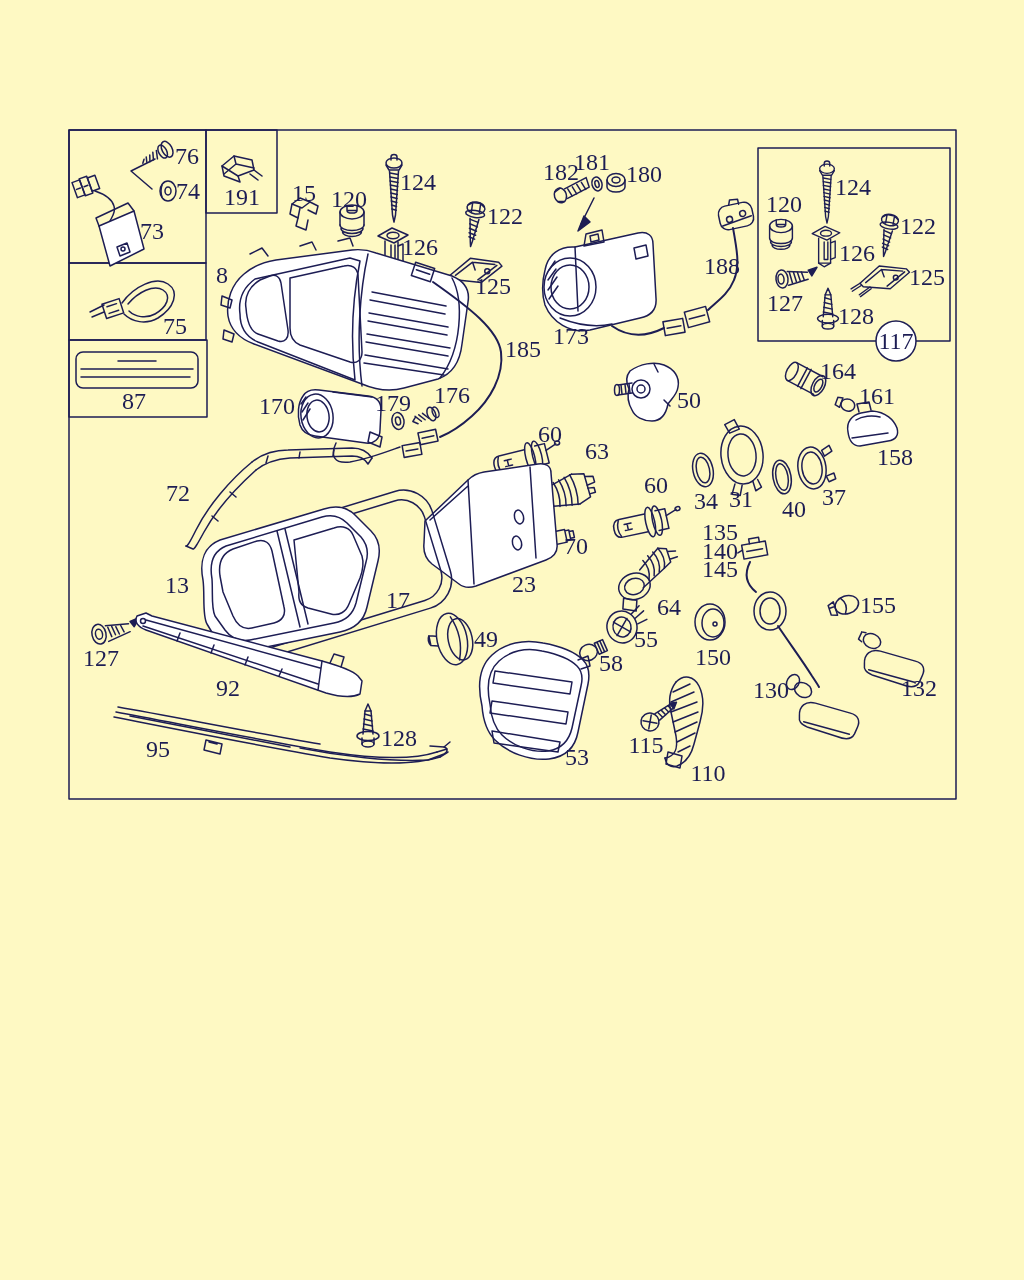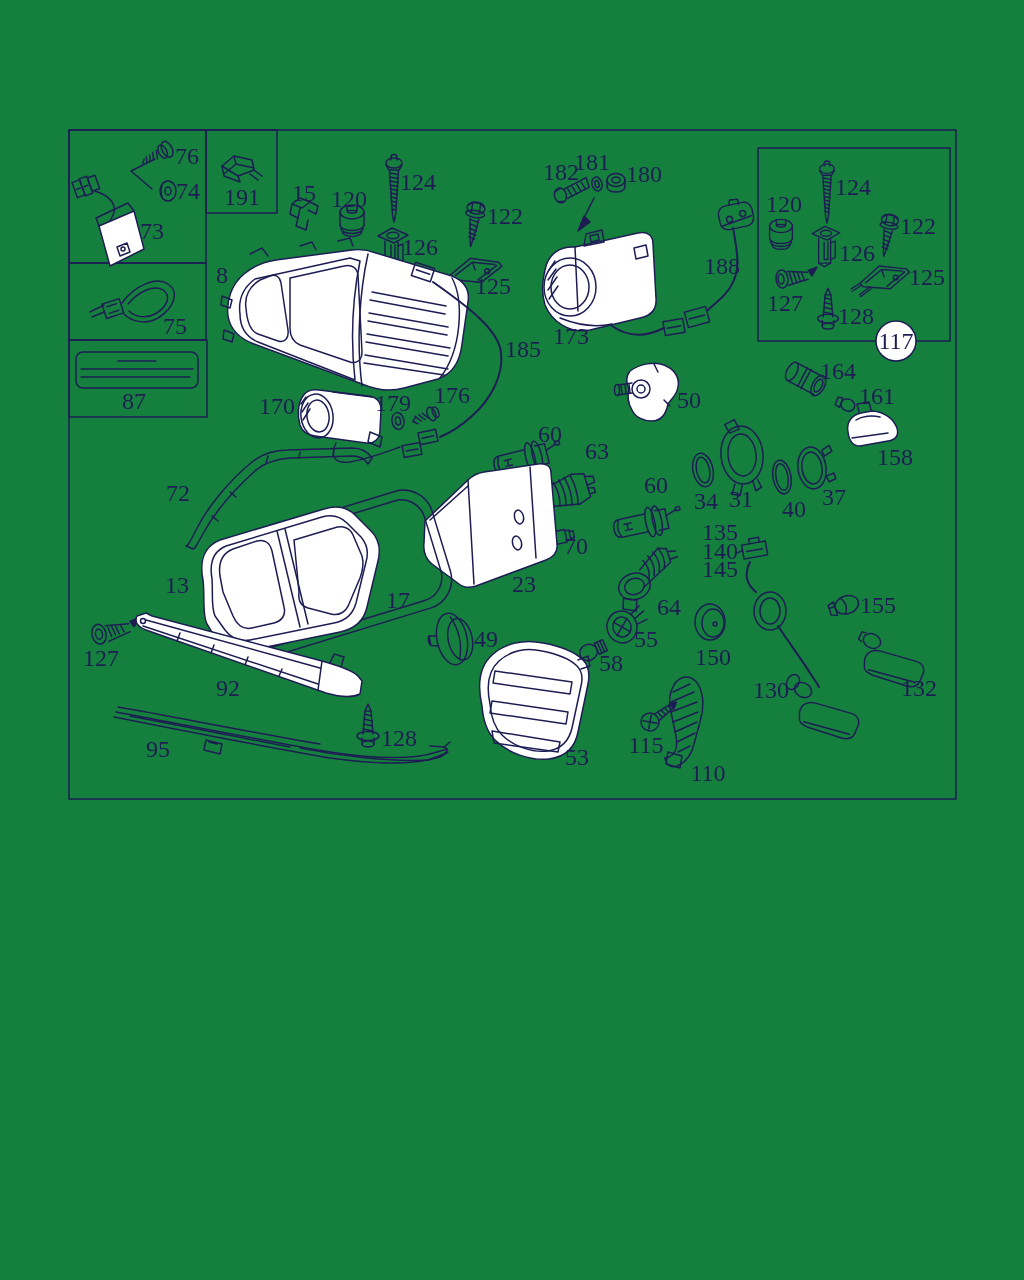--- a/index.html
+++ b/index.html
@@ -1,16 +1,16 @@
 <!DOCTYPE html>
 <html><head>
 <meta charset="utf-8">
 <style>
   html,body{margin:0;padding:0;background:#fff;}
-  .stage{position:relative;width:1024px;height:1280px;background:#15803d;overflow:hidden;}
+  .stage{position:relative;width:1024px;height:1280px;background:#fef9c3;overflow:hidden;}
   svg{position:absolute;left:0;top:0;}
   .lineart{stroke:#1d1d54;fill:none;stroke-width:1.5;stroke-linecap:round;stroke-linejoin:round;}
   .lbl{font-family:"Liberation Serif","DejaVu Serif",serif;font-size:24px;fill:#1d1d54;}
 </style>
 </head>
 <body>
 
 <div class="stage">
 <svg width="1024" height="1280" viewBox="0 0 1024 1280">
 

